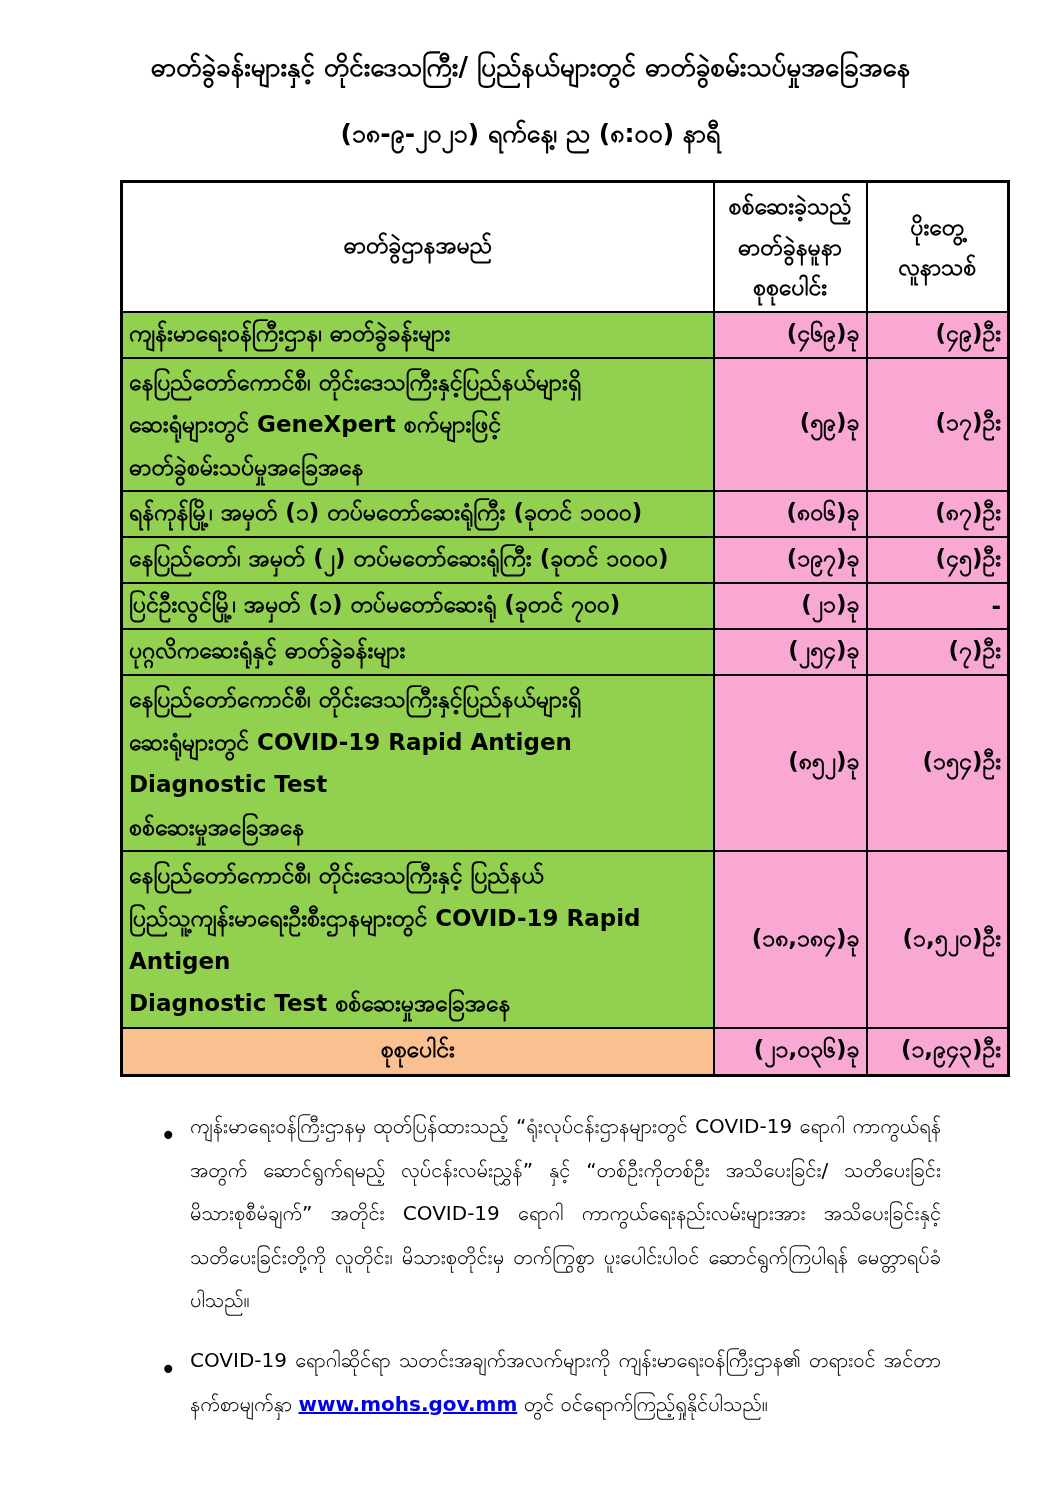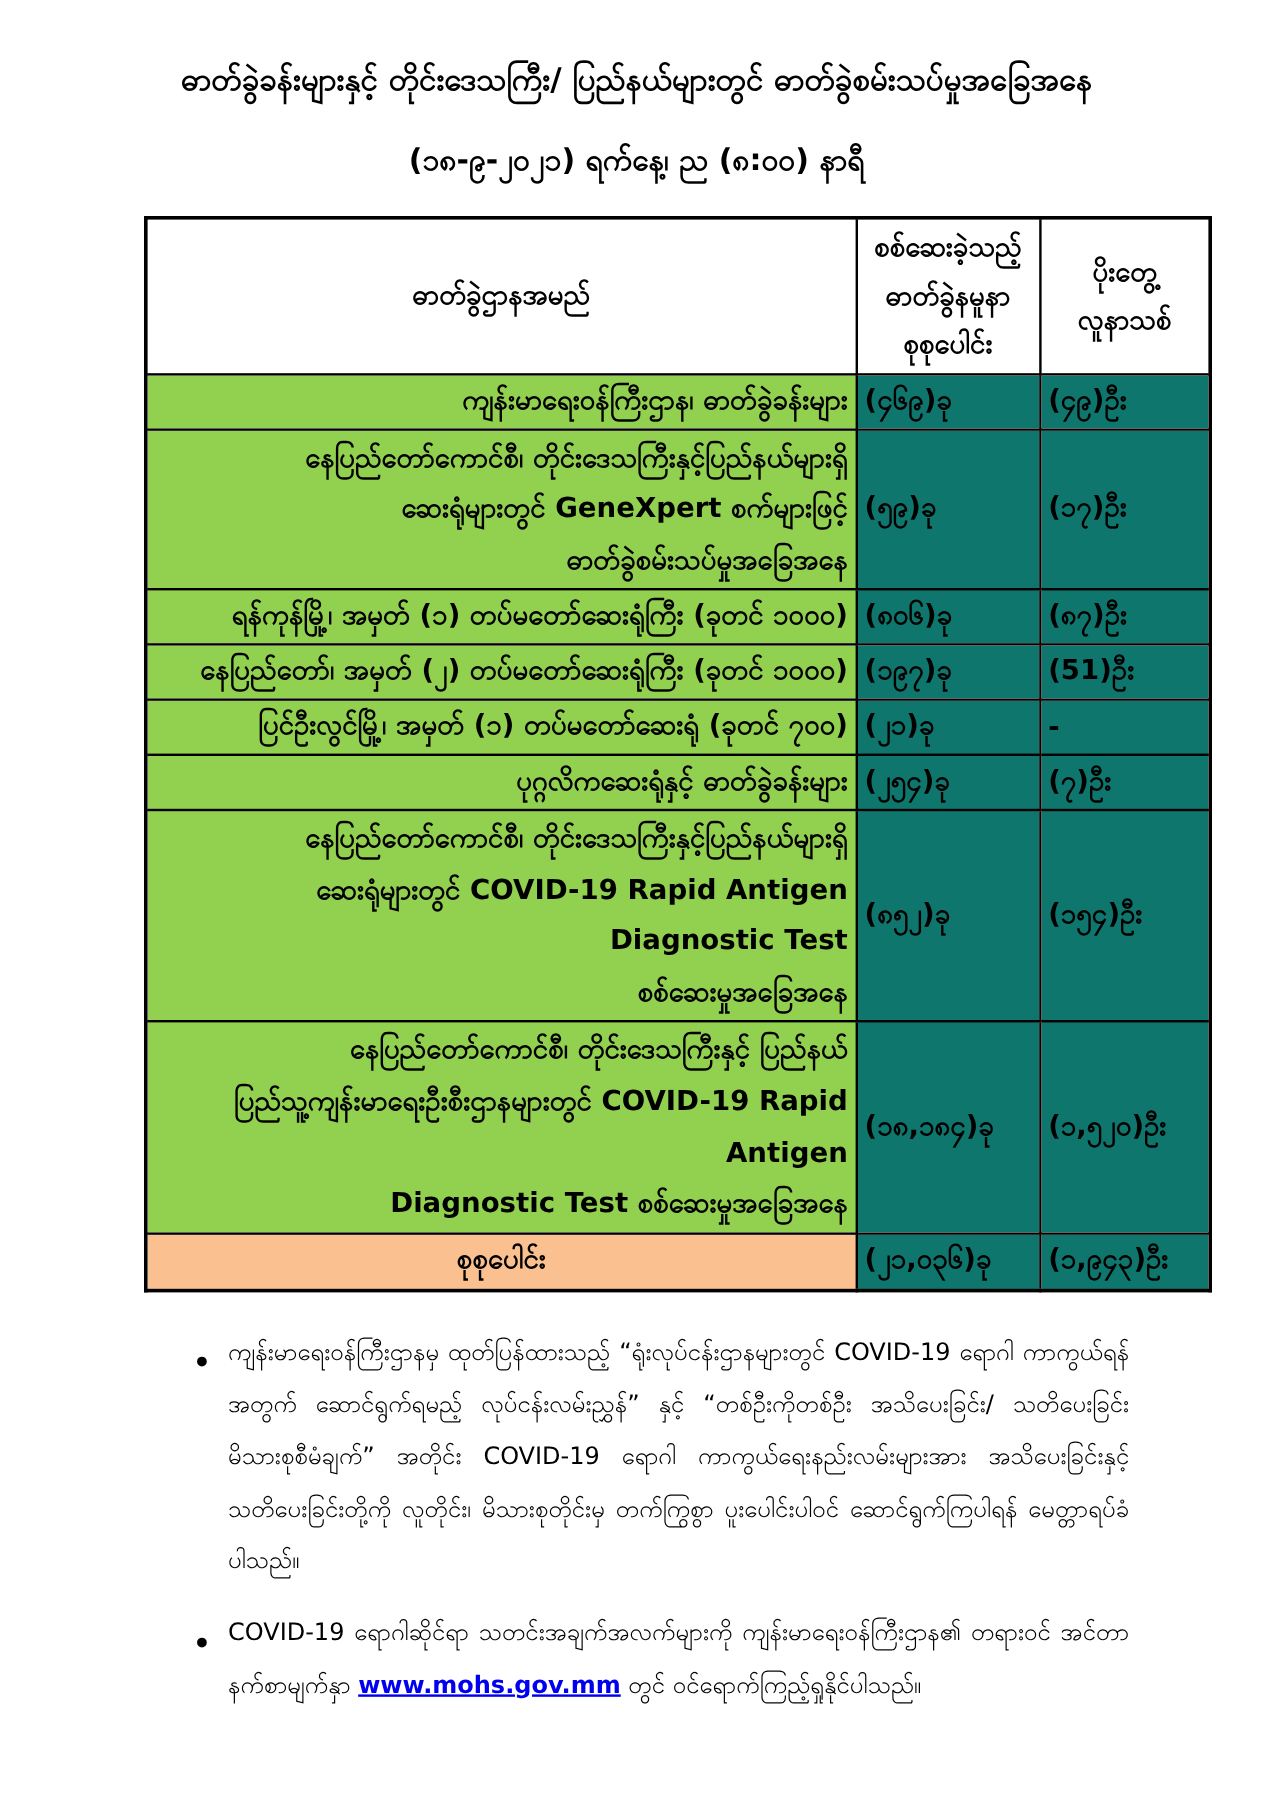--- a/index.html
+++ b/index.html
@@ -40,23 +40,23 @@
     vertical-align: middle;
     padding: 2px 6px;
     overflow: hidden;
   }
   col.c1 { width: 592px; }
   col.c2 { width: 153px; }
   col.c3 { width: 142px; }
   th.hdr { text-align: center; font-weight: bold; background: #ffffff; }
   th.hdr.pre { white-space: pre-line; line-height: 1.75; }
   tr.hdr-row { height: 130px; }
-  td.name { text-align: right; background: var(--highlight-green, #92D050); }
+  td.name { text-align: left; background: var(--highlight-green, #92D050); }
   td.name.pre { white-space: pre-line; line-height: 1.85; }
-  td.num { text-align: left; padding-right: 12px; background: #0f766e; white-space: nowrap; }
+  td.num { text-align: right; padding-right: 12px; background: #f9a8d4; white-space: nowrap; }
   tr.h46 { height: 46px; }
   tr.h130 { height: 130px; }
   tr.h126 { height: 126px; }
   tr.h48 { height: 48px; }
   td.total-label { text-align: center; background: var(--total-orange, #FAC090); }
   .notes {
     list-style: none;
     margin: 28px 0 0 0;
     padding: 0 60px 0 120px;
     width: 1001px;
@@ -124,21 +124,21 @@
         <td class="num">(၁၇)ဦး</td>
       </tr>
       <tr class="h46">
         <td class="name">ရန်ကုန်မြို့၊ အမှတ် (၁) တပ်မတော်ဆေးရုံကြီး (ခုတင် ၁၀၀၀)</td>
         <td class="num">(၈၀၆)ခု</td>
         <td class="num">(၈၇)ဦး</td>
       </tr>
       <tr class="h46">
         <td class="name">နေပြည်တော်၊ အမှတ် (၂) တပ်မတော်ဆေးရုံကြီး (ခုတင် ၁၀၀၀)</td>
         <td class="num">(၁၉၇)ခု</td>
-        <td class="num">(51)ဦး</td>
+        <td class="num">(၄၅)ဦး</td>
       </tr>
       <tr class="h46">
         <td class="name">ပြင်ဦးလွင်မြို့၊ အမှတ် (၁) တပ်မတော်ဆေးရုံ (ခုတင် ၇၀၀)</td>
         <td class="num">(၂၁)ခု</td>
         <td class="num">-</td>
       </tr>
       <tr class="h46">
         <td class="name">ပုဂ္ဂလိကဆေးရုံနှင့် ဓာတ်ခွဲခန်းများ</td>
         <td class="num">(၂၅၄)ခု</td>
         <td class="num">(၇)ဦး</td>

